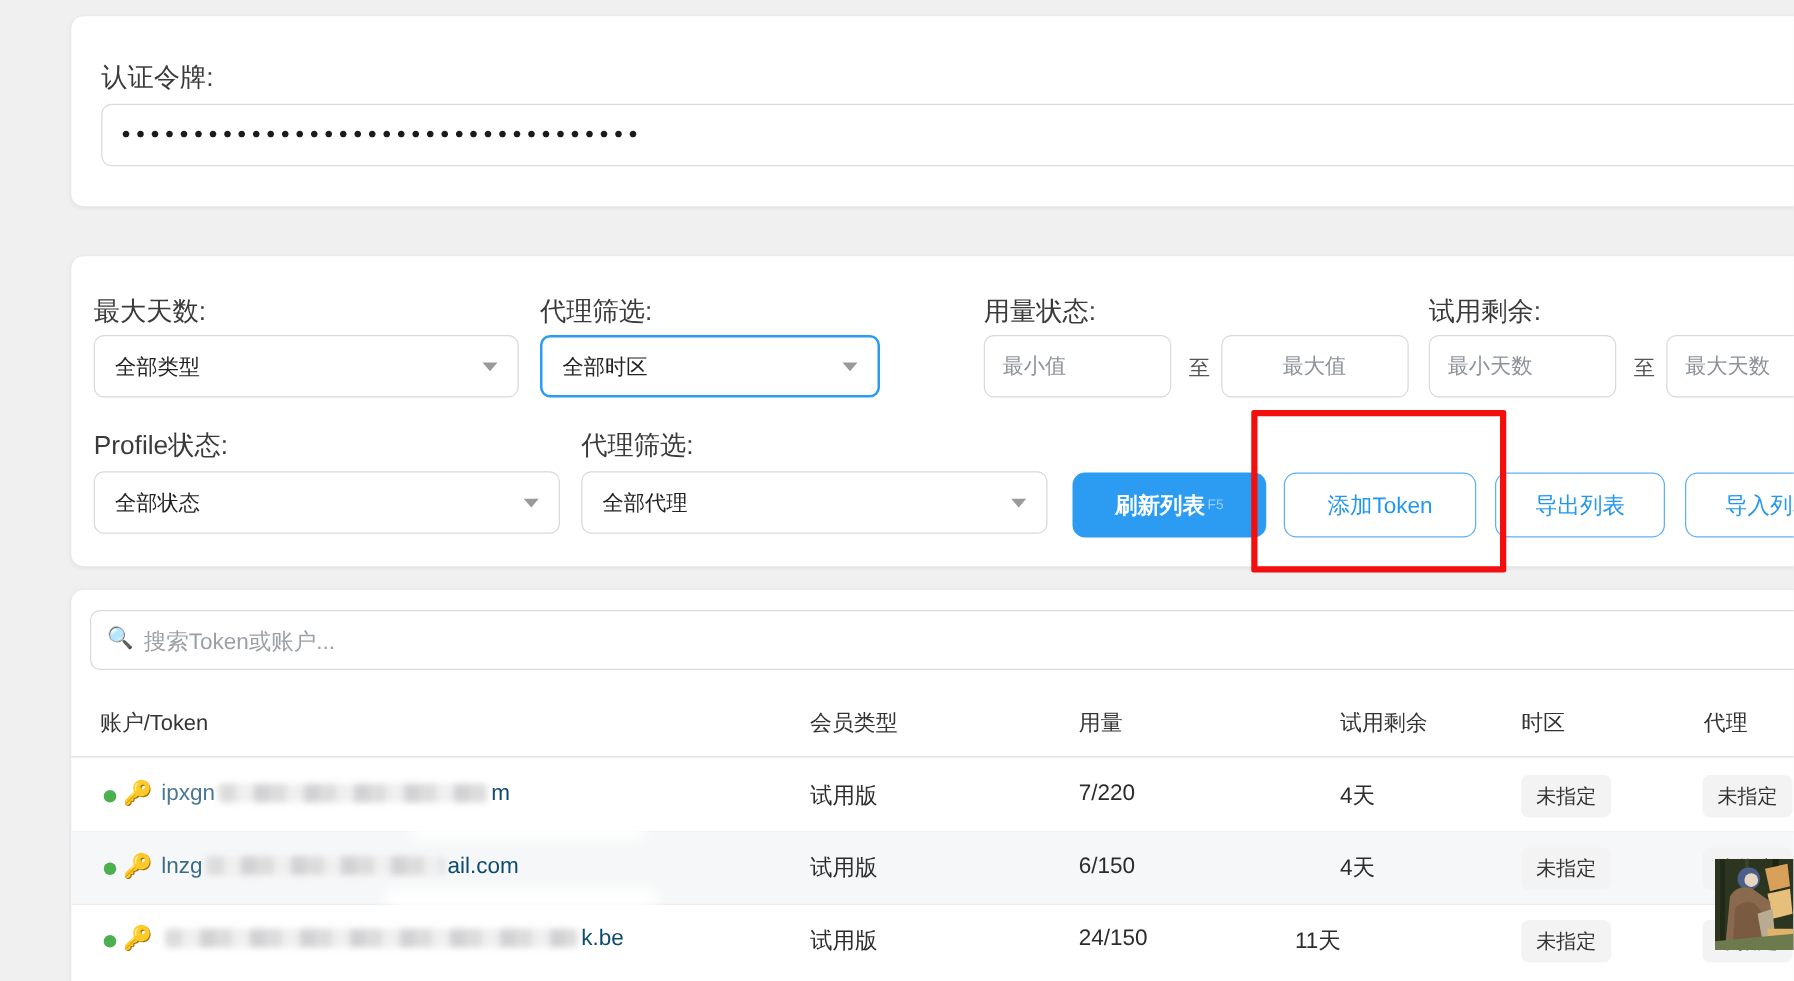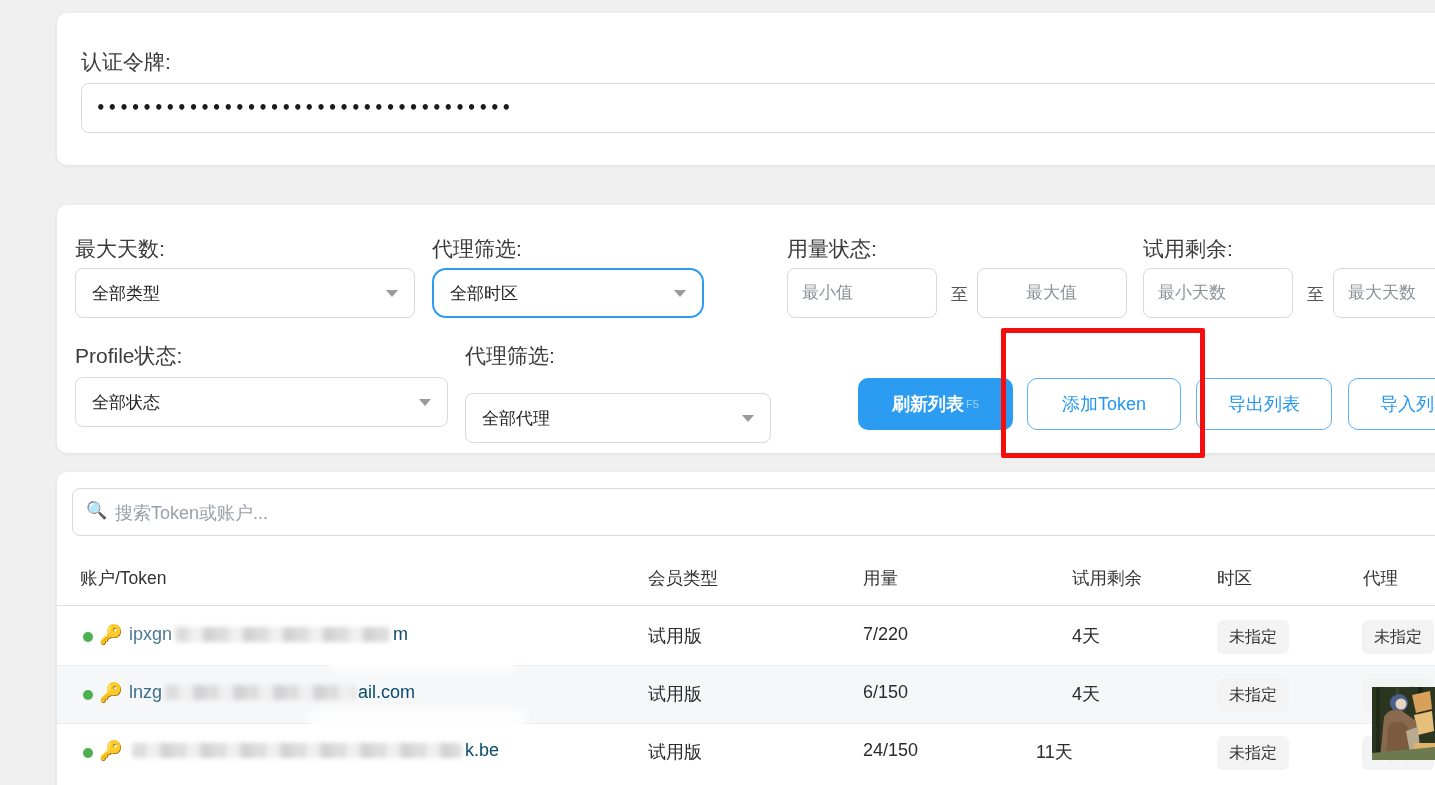--- a/index.html
+++ b/index.html
@@ -108,39 +108,39 @@
 
   <div class="field-label" style="left:18px;top:30px;">最大天数:</div>
   <div class="field-label" style="left:375px;top:30px;">代理筛选:</div>
   <div class="field-label" style="left:730px;top:30px;">用量状态:</div>
   <div class="field-label" style="left:1086px;top:30px;">试用剩余:</div>
 
   <div class="select" style="left:18px;top:63px;width:340px;">
     <span>全部类型</span>
     <span class="chev"></span>
   </div>
-  <div class="select focused" style="left:375px;top:63px;width:272px;border-radius:14px;">
+  <div class="select focused" style="left:375px;top:63px;width:272px;">
     <span>全部时区</span>
     <span class="chev"></span>
   </div>
   <input class="num-input" style="left: 730px; top: 63px;" placeholder="最小值">
   <span class="sep" style="left:894px;top:78px;">至</span>
   <input class="num-input" style="left: 920px; top: 63px; padding-left: 48px;" placeholder="最大值">
   <input class="num-input" style="left: 1086px; top: 63px;" placeholder="最小天数">
   <span class="sep" style="left:1250px;top:78px;">至</span>
   <input class="num-input" style="left: 1276px; top: 63px;" placeholder="最大天数">
 
   <div class="field-label" style="left:18px;top:137px;">Profile状态:</div>
   <div class="field-label" style="left:408px;top:137px;">代理筛选:</div>
 
   <div class="select" style="left:18px;top:172px;width:373px;">
     <span>全部状态</span>
     <span class="chev"></span>
   </div>
-  <div class="select" style="left:408px;top:188px;width:306px;">
+  <div class="select" style="left:408px;top:172px;width:373px;">
     <span>全部代理</span>
     <span class="chev"></span>
   </div>
 
   <div class="btn btn-primary" style="left:801px;top:173px;width:155px;">
     <span>刷新列表</span>
     <span class="hotkey">F5</span>
   </div>
   <div class="btn btn-outline" style="left:970px;top:173px;width:154px;">
     <span>添加Token</span>

